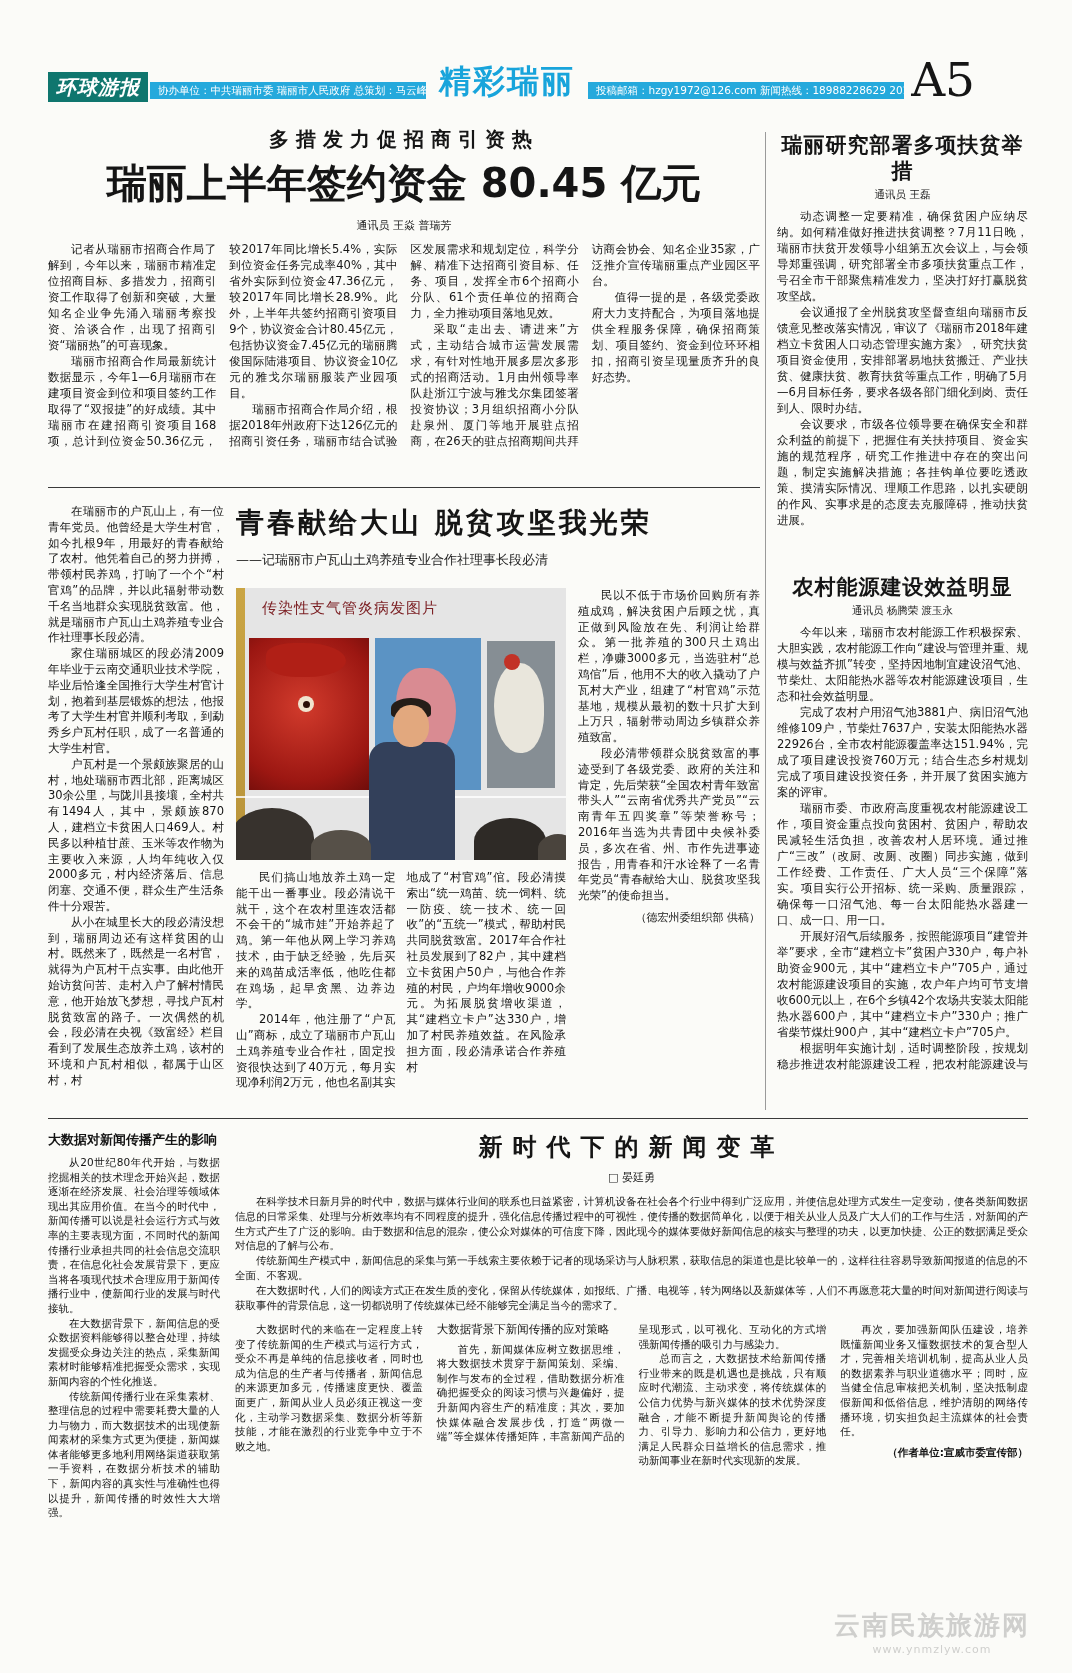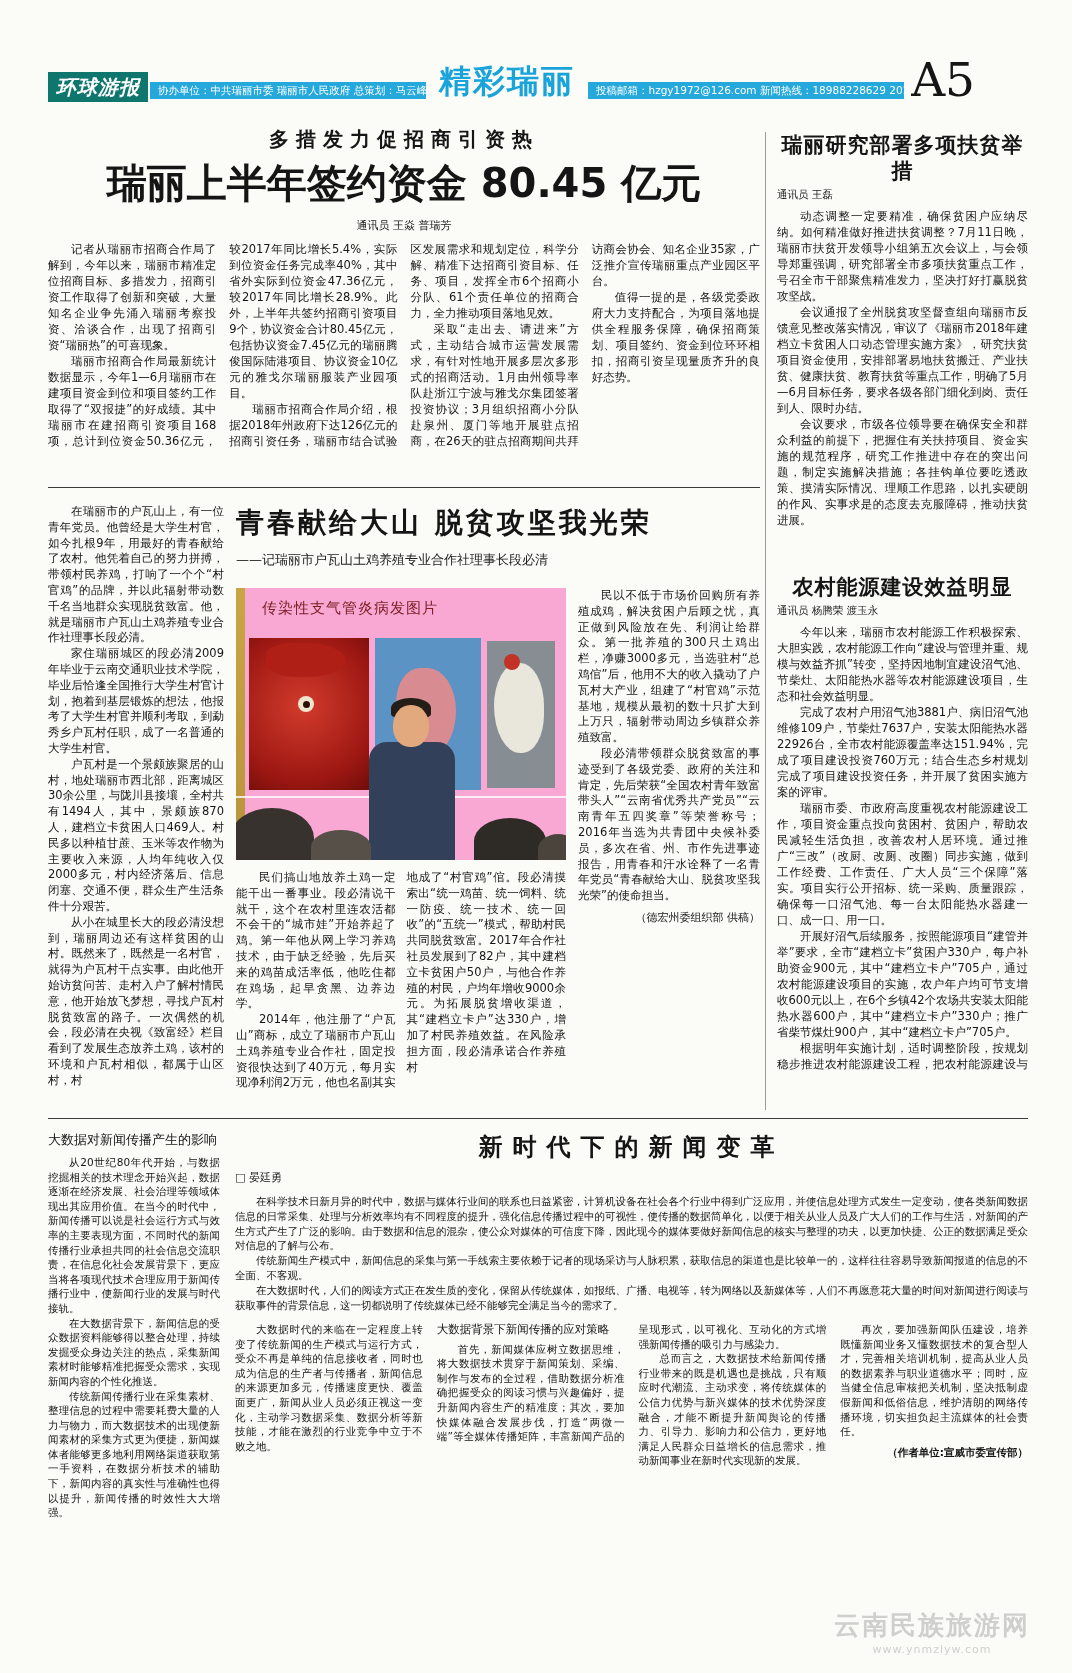--- a/index.html
+++ b/index.html
@@ -20,21 +20,21 @@
   .lead .kicker{text-align:center;font-size:20px;font-weight:bold;letter-spacing:7px}
   .lead .headline{text-align:center;font-size:40px;font-weight:900;letter-spacing:0px;margin-top:3px;white-space:nowrap}
   .lead .byline{text-align:center;font-size:11px;margin:7px 0 8px;color:#222}
   .lead .cols{column-count:4;column-gap:13px;font-size:11.5px;line-height:16px;height:238px}
   
   .feature{left:48px;top:487px;width:712px;height:623px;border-top:1.5px solid #3a3a3a;padding-top:16px;display:grid;grid-template-columns:176px 330px 182px;grid-template-rows:74px 272px auto;column-gap:12px;row-gap:10px}
   .f-left{grid-column:1;grid-row:1/4;font-size:11.5px;line-height:15.8px;height:605px}
   .f-head{grid-column:2/4;grid-row:1;}
   .f-head .hl{font-size:28px;font-weight:900;letter-spacing:3px}
   .f-head .sub{font-size:13px;margin-top:9px;color:#222}
-  .f-photo{grid-column:2;grid-row:2;position:relative;background:#f9a8d4;overflow:hidden}
+  .f-photo{grid-column:2;grid-row:2;position:relative;background:#e5e5e5;overflow:hidden}
   .f-right{grid-column:3;grid-row:2/4;font-size:11.5px;line-height:15.8px;height:532px}
   .f-below{grid-column:2;grid-row:3;column-count:2;column-gap:11px;font-size:11.5px;line-height:15.8px;height:255px}
   .credit{text-align:right;font-size:11px;margin-top:6px}
   
   .ph{position:absolute}
   .ph-strip{left:0;top:0;width:9px;height:100%;background:linear-gradient(#caa544,#b8933a)}
   .ph-title{left:26px;top:11px;font-size:15px;color:#7c2024;letter-spacing:1px}
   .ph-img1{left:13px;top:50px;width:120px;height:152px;background:radial-gradient(circle at 45% 45%,#d23b2c,#9c1712 70%,#6f0d0a)}
   .ph-comb{left:30px;top:55px;width:80px;height:34px;background:#b01f16;border-radius:40% 60% 55% 45%}
   .ph-eye{left:62px;top:108px;width:16px;height:16px;background:#f0e4cf;border-radius:50%}
@@ -49,31 +49,31 @@
   .ph-man-hair{left:155px;top:110px;width:40px;height:20px;background:#241d18;border-radius:50% 50% 20% 20%}
   .ph-man-body{left:133px;top:154px;width:86px;height:120px;background:#33405a;border-radius:18px 18px 0 0}
   .ph-head1{left:-6px;top:220px;width:84px;height:60px;background:#37322d;border-radius:50% 50% 0 0}
   .ph-head2{left:75px;top:242px;width:60px;height:34px;background:#565048;border-radius:50% 50% 0 0}
   .ph-head3{left:238px;top:230px;width:72px;height:46px;background:#2e2a26;border-radius:50% 50% 0 0}
   .ph-head4{left:302px;top:246px;width:40px;height:30px;background:#4a443d;border-radius:50% 50% 0 0}
   .ph-screenled{left:10px;top:238px;width:52px;height:36px;background:#151a20}
   
   .sidebar{left:765px;top:132px;width:263px;height:978px;border-left:1px solid #9a9a9a;padding-left:11px}
   .s-hl{font-size:21px;font-weight:900;text-align:center;letter-spacing:1px;line-height:26px}
-  .s-by{font-size:10.5px;margin:4px 0 6px;color:#222}
+  .s-by{font-size:10.5px;text-align:center;margin:4px 0 6px;color:#222}
   .s-body{font-size:11.5px;line-height:16px}
   .s1 .s-body{height:350px}
   .s2{margin-top:16px}
   .s2 .s-body{height:448px}
   
   .essay{left:48px;top:1118px;width:980px;height:527px;border-top:1.5px solid #3a3a3a;padding-top:12px;display:grid;grid-template-columns:172px 1fr;column-gap:15px}
   .e-left{font-size:10.5px;line-height:14.6px;height:500px}
-  .e-left .e-subhead{font-size:13px;font-weight:normal;margin-bottom:6px;line-height:18px}
+  .e-left .e-subhead{font-size:13px;font-weight:bold;margin-bottom:6px;line-height:18px}
   .e-hl{text-align:center;font-size:24px;font-weight:bold;letter-spacing:10px}
-  .e-by{text-align:left;font-size:11px;margin:7px 0 9px;color:#222}
+  .e-by{text-align:center;font-size:11px;margin:7px 0 9px;color:#222}
   .e-intro{font-size:10.5px;line-height:14.8px;height:120px}
   .e-cols{margin-top:8px;column-count:4;column-gap:14px;font-size:10.5px;line-height:14.6px;height:300px}
   .e-cols .colhead{font-weight:normal;font-size:11.5px;margin:5px 0;text-indent:0}
   .e-attr{text-align:right;font-size:10.5px;margin-top:6px;font-weight:bold}
   
   .watermark{left:822px;top:1608px;width:220px;text-align:center;color:#c8c8c6;opacity:.85}
   .watermark .wm1{font-size:26px;font-weight:900;letter-spacing:2px}
   .watermark .wm2{font-size:11px;letter-spacing:1px}
 </style>
 </head>

